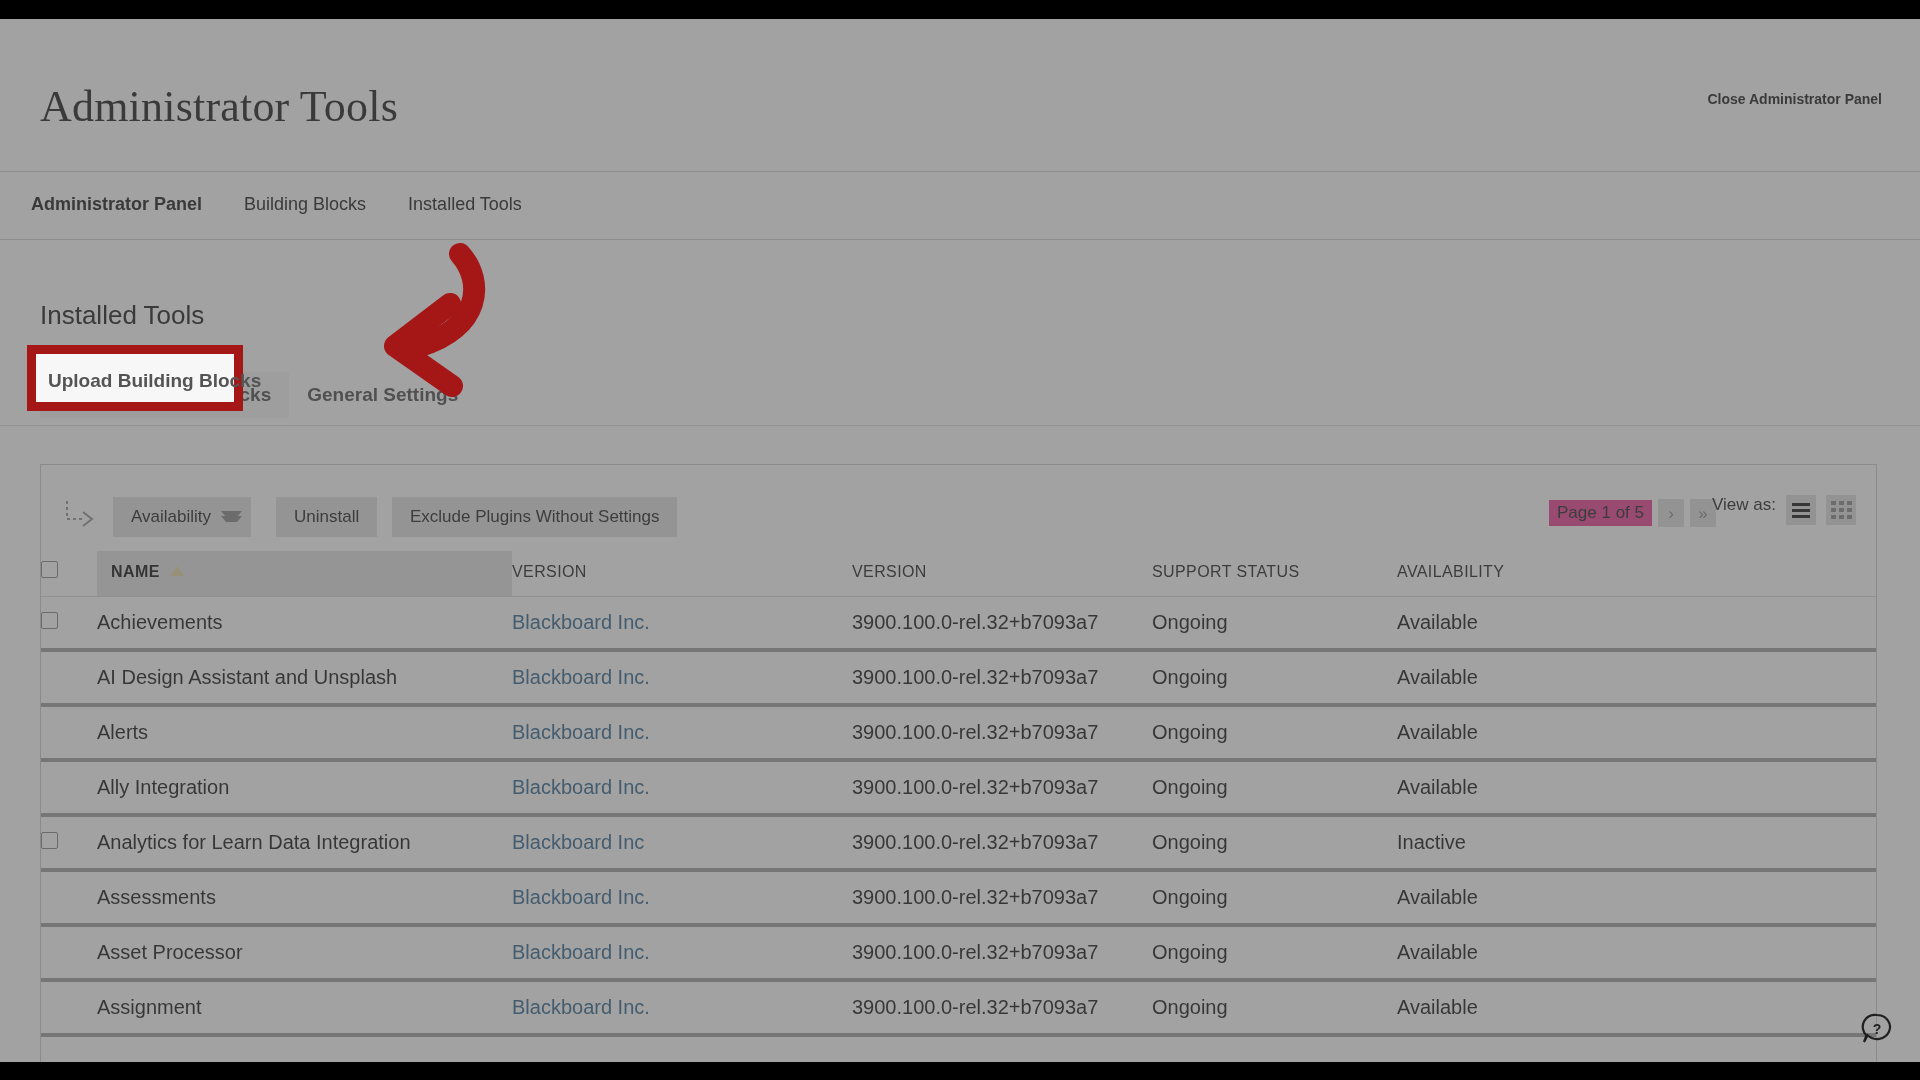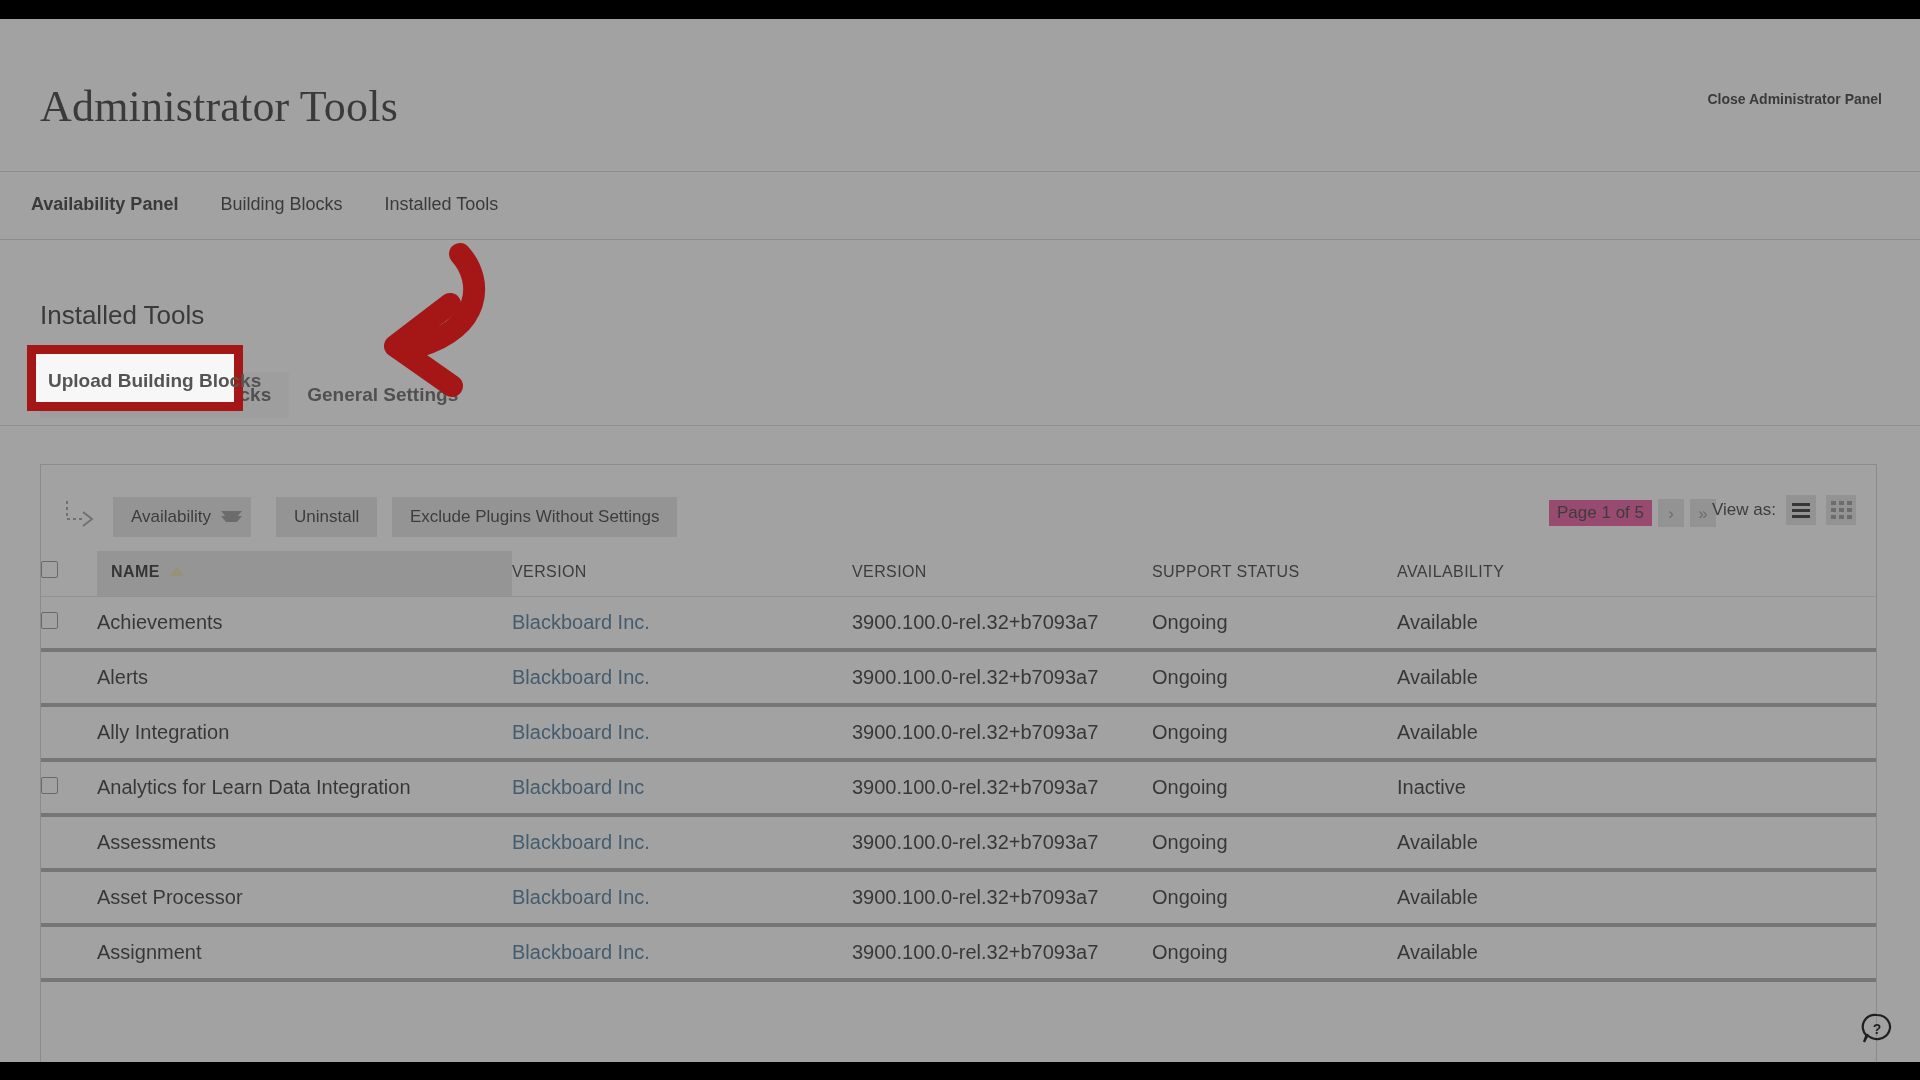--- a/index.html
+++ b/index.html
@@ -71,21 +71,21 @@
   }
   .caret2:before{ top:0; } .caret2:after{ top:5px; }
 
   .pager { position:absolute; right:160px; top:34px; display:flex; align-items:center; gap:6px; }
   .pager-label { font-size:17px; color:#2b2b2b; background:#ec4899; padding:3px 8px; white-space:nowrap; }
   .pager-btn {
     width:26px;height:28px; background:#e0e0e0; color:#8e8e8e;
     display:flex; align-items:center; justify-content:center;
     font-size:17px; cursor:pointer; line-height:1;
   }
-  .viewas { position:absolute; right:20px; top:30px; display:flex; align-items:center; gap:10px; }
+  .viewas { position:absolute; right:20px; top:30px; display:flex; align-items:flex-start; gap:10px; }
   .viewas-label { font-size:17px; color:#2b2b2b; white-space:nowrap; }
   .view-icon { width:30px; height:30px; background:#e0e0e0; display:flex; align-items:center; justify-content:center; cursor:pointer; }
   .lines { width:18px; }
   .lines span { display:block; height:3px; background:#1f1f1f; margin:3px 0; }
   .grid9 { display:grid; grid-template-columns:repeat(3,5px); grid-template-rows:repeat(3,4px); gap:3px; }
   .grid9 i { background:#8e8e8e; display:block; }
 
   
   table.plugins { width:100%; border-collapse:collapse; table-layout:fixed; }
   table.plugins th {
@@ -135,21 +135,21 @@
 
   <div class="page">
 
     <div class="header">
       <div class="app-title">Administrator Tools</div>
       <div class="close-panel">Close Administrator Panel</div>
     </div>
 
     <div class="navbar">
       <div class="crumbs">
-        <div class="crumb active">Availability Panel</div>
+        <div class="crumb active">Administrator Panel</div>
         <div class="crumb">Building Blocks</div>
         <div class="crumb">Installed Tools</div>
       </div>
     </div>
 
     <div class="main">
       <div class="section-title">Installed Tools</div>
 
       <div class="subtabs">
         <div class="subtab selected">Upload Building Blocks</div>
@@ -230,20 +230,28 @@
               <tr>
                 <td class="chk-col"><span class="cb"></span></td>
                 <td class="name-col">Achievements</td>
                 <td><span class="vendor-link">Blackboard Inc.</span></td>
                 <td>3900.100.0-rel.32+b7093a7</td>
                 <td>Ongoing</td>
                 <td>Available</td>
               </tr>
               <tr>
                 <td class="chk-col"></td>
+                <td class="name-col">AI Design Assistant and Unsplash</td>
+                <td><span class="vendor-link">Blackboard Inc.</span></td>
+                <td>3900.100.0-rel.32+b7093a7</td>
+                <td>Ongoing</td>
+                <td>Available</td>
+              </tr>
+              <tr>
+                <td class="chk-col"></td>
                 <td class="name-col">Alerts</td>
                 <td><span class="vendor-link">Blackboard Inc.</span></td>
                 <td>3900.100.0-rel.32+b7093a7</td>
                 <td>Ongoing</td>
                 <td>Available</td>
               </tr>
               <tr>
                 <td class="chk-col"></td>
                 <td class="name-col">Ally Integration</td>
                 <td><span class="vendor-link">Blackboard Inc.</span></td>

